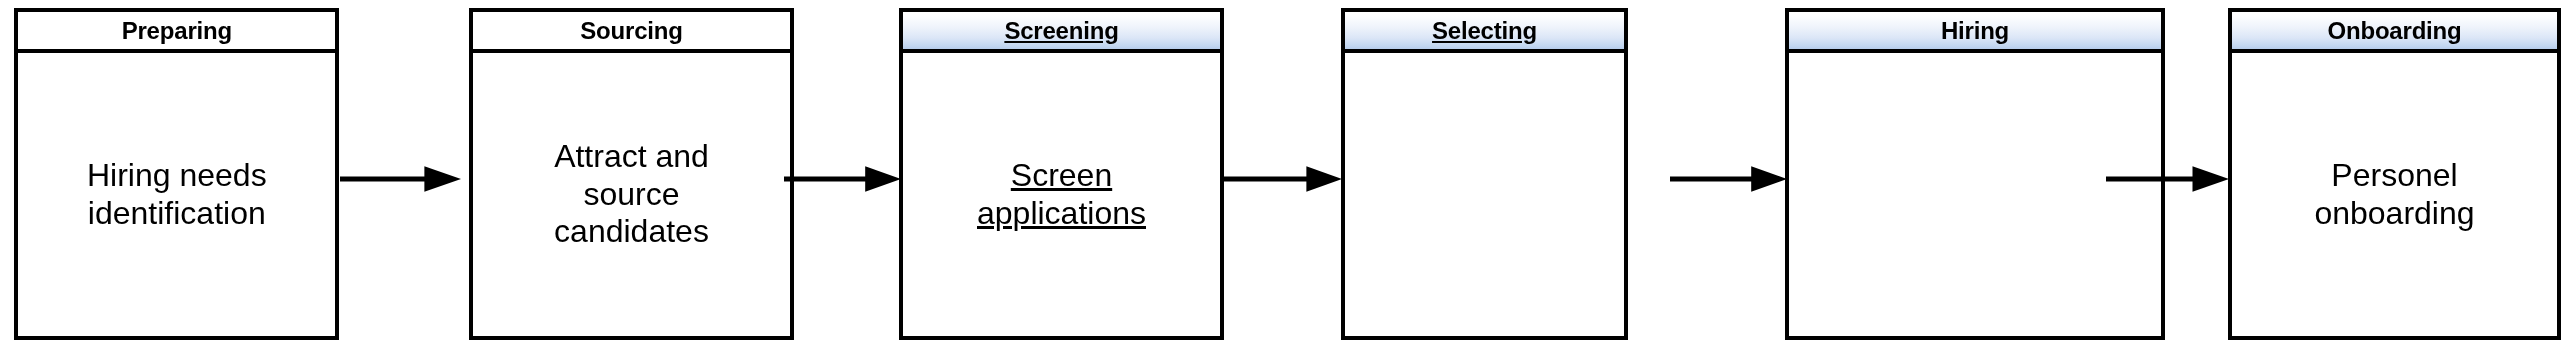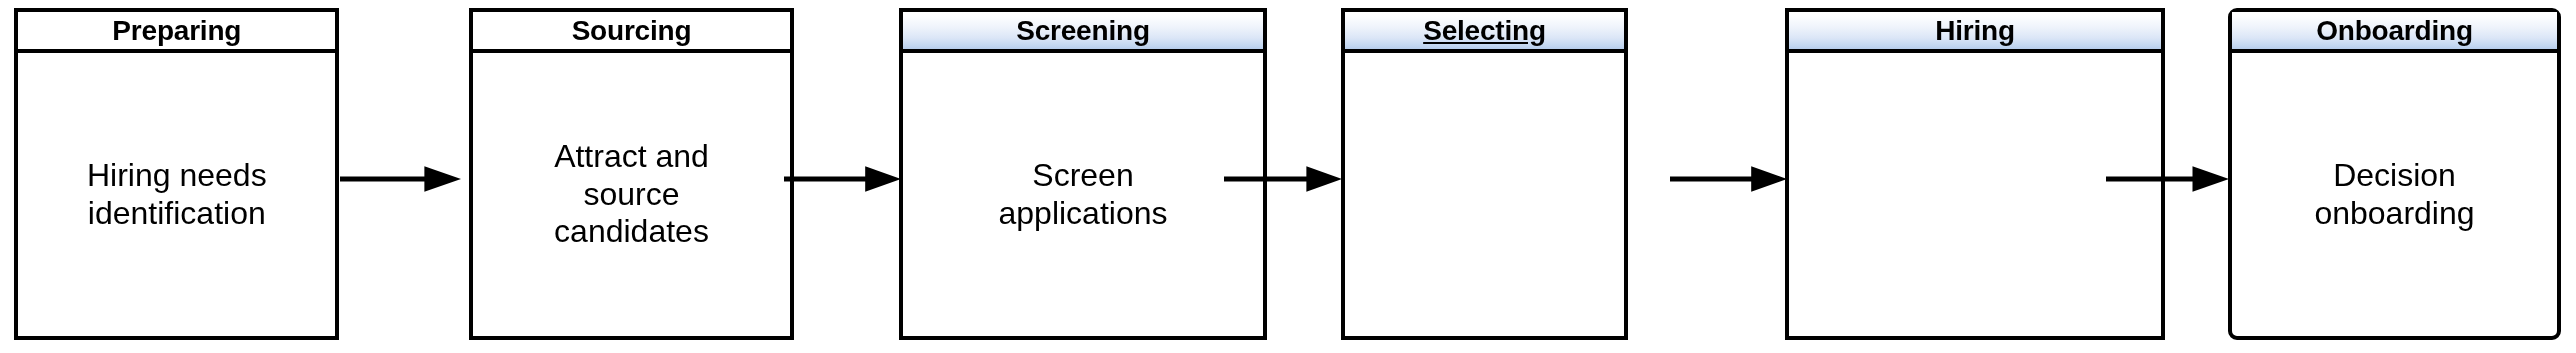--- a/index.html
+++ b/index.html
@@ -46,21 +46,21 @@
     background: linear-gradient(to bottom,
                 #ffffff 0%,
                 #fdfeff 12%,
                 #eef3fb 42%,
                 #dbe6f7 70%,
                 #c2d6f0 92%,
                 #b7cdec 100%);
   }
 
   .node-title {
-    font-size: 28px;
+    font-size: 24px;
     font-weight: bold;
     color: #000000;
     line-height: 1;
     letter-spacing: -0.2px;
     white-space: nowrap;
     text-align: right;
   }
 
   .node-body {
     flex: 1 1 auto;
@@ -126,21 +126,21 @@
     </div>
   </div>
 
   <div class="connector" style="left: 784px; top: 163px; width: 117px;">
     <svg viewBox="0 0 147 40" preserveAspectRatio="none">
       <line x1="0" y1="20" x2="116" y2="20" stroke="#000000" stroke-width="6"></line>
       <polygon points="102,4 147,20 102,36" fill="#000000"></polygon>
     </svg>
   </div>
 
-  <div class="node accent" style="left: 899px; top: 8px; width: 368px; height: 332px;">
+  <div class="node accent" style="left: 899px; top: 8px; width: 325px; height: 332px; text-decoration: underline;">
     <div class="node-header">
       <span class="node-title">Screening</span>
     </div>
     <div class="node-body">
       <span class="node-text">Screen
 applications</span>
     </div>
   </div>
 
   <div class="connector" style="left: 1224px; top: 163px; width: 118px;">
@@ -169,24 +169,24 @@
     </div>
   </div>
 
   <div class="connector" style="left: 2106px; top: 163px; width: 123px;">
     <svg viewBox="0 0 155 40" preserveAspectRatio="none">
       <line x1="0" y1="20" x2="123" y2="20" stroke="#000000" stroke-width="6"></line>
       <polygon points="109,4 155,20 109,36" fill="#000000"></polygon>
     </svg>
   </div>
 
-  <div class="node accent" style="left: 2228px; top: 8px; width: 333px; height: 332px; border-radius: 9px;">
+  <div class="node accent" style="left: 2228px; top: 8px; width: 333px; height: 332px;">
     <div class="node-header">
       <span class="node-title">Onboarding</span>
     </div>
     <div class="node-body">
-      <span class="node-text">Decision
+      <span class="node-text">Personel
 onboarding</span>
     </div>
   </div>
 
 </div>
 
 
 </body></html>

